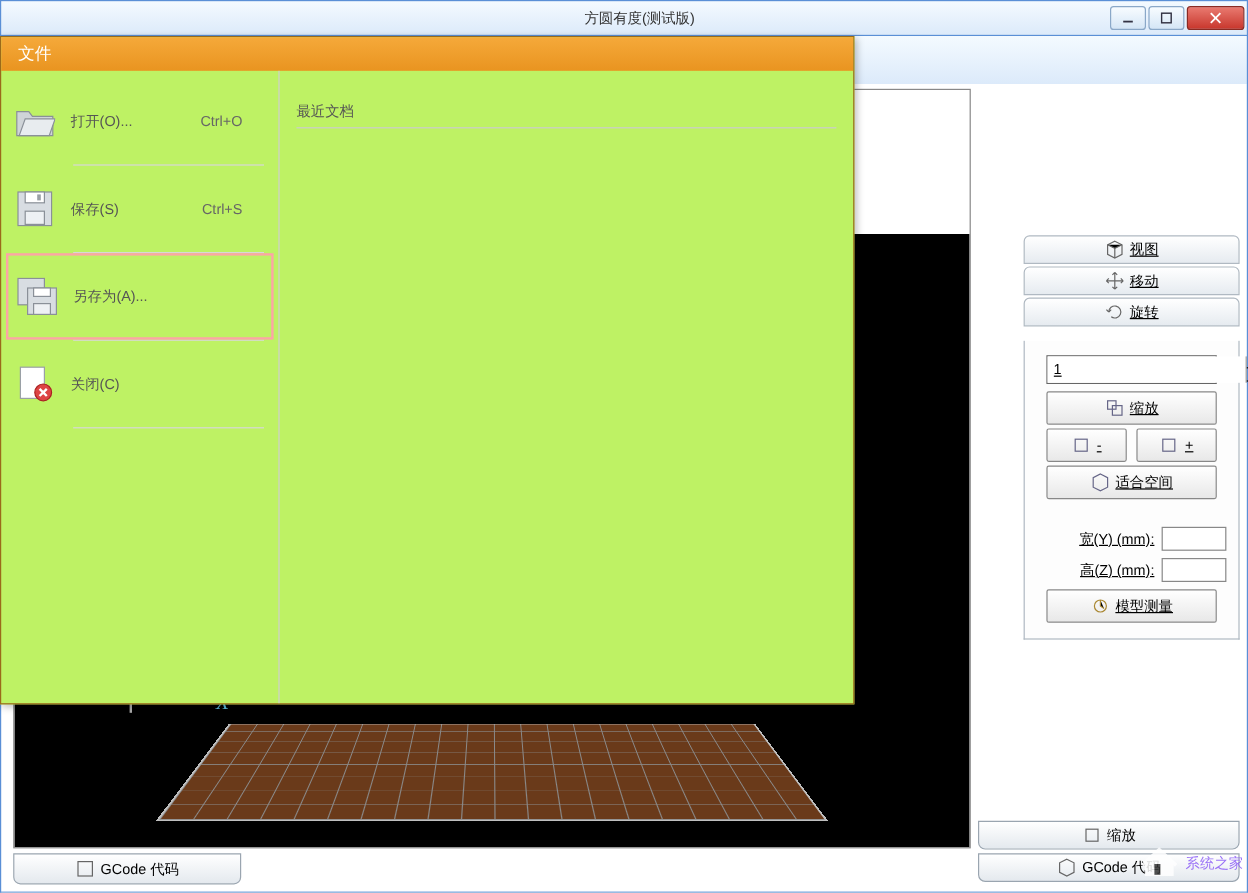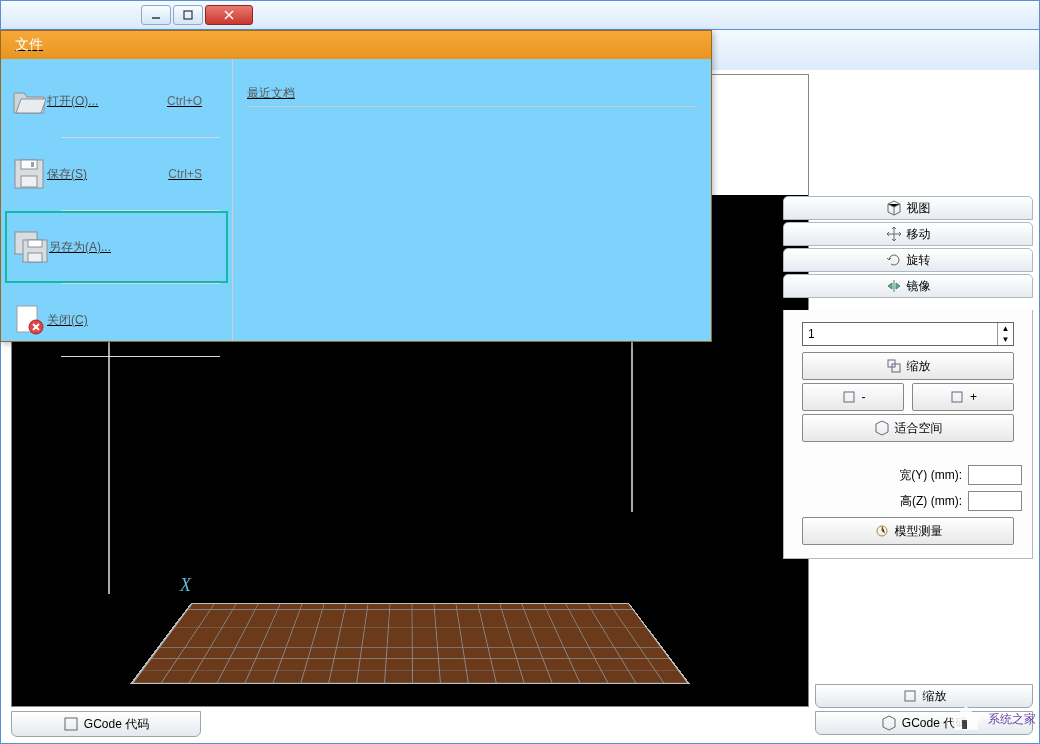--- a/index.html
+++ b/index.html
@@ -16,78 +16,79 @@
 
 .qat { height: 40px; background: linear-gradient(#f4faff, #dceafa); display:flex; align-items:center; padding-left: 8px; gap: 6px; border-left:1px solid #5a8fd6; border-right:1px solid #5a8fd6;}
 .qat-btn { width: 26px; height: 26px; display:flex; align-items:center; justify-content:center; border-radius: 3px;}
 
 
 .content { position: absolute; top: 70px; left: 0; right:0; bottom:0; background:#fff; border:1px solid #5a8fd6; border-top:none;}
 .workspace { position:absolute; left:10px; top:4px; right:230px; bottom:36px; border:1px solid #888; overflow:hidden; background:#fff;}
 .viewport { position:absolute; left:0; top:120px; right:0; bottom:0; background:#000; }
 
 
-.rightpanel { position:absolute; right:6px; top:4px; width:250px; bottom:36px; }
+.rightpanel { position:absolute; right:6px; top:4px; width:180px; bottom:36px;text-decoration:underline; }
 .accordion-tab { height:24px; border:1px solid #b0b9c2; background:linear-gradient(#fff,#e6ebf0); border-radius:5px 5px 0 0; margin-top:2px; display:flex; align-items:center; justify-content:center; gap:5px; cursor:pointer;}
 .accordion-body { border:1px solid #b0b9c2; border-top:none; padding:10px; background:#fdfdfd;}
 .field-row { display:flex; align-items:center; justify-content:flex-end; margin:6px 0; gap:6px;}
 .field-row input { width:54px; height:20px; border:1px solid #888; padding:0 3px;}
 .spinner { display:flex; align-items:center; border:1px solid #666; height:24px; margin:2px 8px 6px 8px;}
 .spinner input { flex:1; border:none; height:100%; padding:0 5px; outline:none;}
 .spinner .spinbtns { width:16px; display:flex; flex-direction:column; border-left:1px solid #999;}
 .spinner .spinbtns div { height:11px; display:flex; align-items:center; justify-content:center; font-size:8px; cursor:pointer;}
 .btn { height:28px; border:1px solid #888; background:linear-gradient(#fff,#e8e8e8); display:flex; align-items:center; justify-content:center; gap:5px; cursor:pointer; margin:3px 8px; border-radius:2px;}
 .btn-half { display:flex; gap:8px; margin:3px 8px;}
 .btn-half .btn { flex:1; margin:0;}
 
 
 .bottom-tabs { position:absolute; left:10px; bottom:6px; right:230px; height:26px; display:flex;}
 .btab { flex:0 0 190px; border:1px solid #9aa5b0; background:linear-gradient(#fff,#e4e9ee); border-radius:0 0 6px 6px; display:flex; align-items:center; justify-content:center; gap:5px; margin-right:4px; cursor:pointer;}
 .bottom-tabs-right { position:absolute; right:6px; bottom:6px; width:218px; height:56px;}
 .bottom-tabs-right .btab { width:100%; height:24px; margin-top:3px;}
 
 
-.filemenu { position:absolute; left:0; top:30px; width:712px; height:312px; background:#7dd3fc; border:1px solid #9a6a1a; z-index:100; box-shadow:2px 2px 6px rgba(0,0,0,0.25);text-decoration:underline;}
+.filemenu { position:absolute; left:0; top:30px; width:712px; height:557px; background:#bef264; border:1px solid #9a6a1a; z-index:100; box-shadow:2px 2px 6px rgba(0,0,0,0.25);}
 .filemenu-header { height:28px; background:linear-gradient(#f5a93a,#e99420); color:#fff; display:flex; align-items:center; padding-left:14px; font-size:14px;}
 .filemenu-body { display:flex; height:calc(100% - 28px);}
 .filemenu-left { width:232px; border-right:1px solid #d0d0d0; padding:6px 4px;}
 .filemenu-right { flex:1; padding:6px 14px;margin-top:16px;}
 .filemenu-right-header { color:#555; padding:4px 0; border-bottom:1px solid #ccc;}
-.fm-item { height:72px; display:flex; align-items:center; padding:0 6px; cursor:pointer; position:relative;text-align:right;}
-.fm-item.highlight { border:2px solid #14b8a6;}
+.fm-item { height:72px; display:flex; align-items:center; gap:12px; padding:0 6px; cursor:pointer; position:relative;text-align:right;}
+.fm-item.highlight { border:2px solid #fca5a5;}
 .fm-icon { width:36px; height:36px; display:flex; align-items:center; justify-content:center;}
 .fm-labels { flex:1; display:flex; justify-content:space-between; align-items:center;}
 .fm-label { color:#555;}
 .fm-shortcut { color:#666; margin-right:20px;}
 .fm-sep { height:1px; background:#d8d8d8; margin:0 8px 0 56px;}
 
 
 .grid-floor { position:absolute; left:50%; bottom:22px; width:560px; height:220px; transform:translateX(-50%) perspective(700px) rotateX(62deg); transform-origin:center bottom;}
 .grid-floor-inner { width:100%; height:100%; background:
   repeating-linear-gradient(0deg, #8a8a8a 0 1px, transparent 1px 28px),
   repeating-linear-gradient(90deg, #8a8a8a 0 1px, transparent 1px 28px),
   #6a3a1a;
   border:2px solid #bfbfbf;}
 .wire { position:absolute; background:#aaa;}
 .wire.v1 { left:12%; top:0; width:2px; height:78%;}
 .wire.v2 { right:22%; top:0; width:2px; height:62%;}
 .wire.top { left:12%; right:22%; top:0; height:2px;}
 .axis-x { position:absolute; left:168px; bottom:110px; color:#5bbad9; font-style:italic; font-size:18px; font-family:serif;}
 
 
-.watermark { position:absolute; right:4px; bottom:12px; color:#4c1d95; opacity:0.85; display:flex; align-items:center; gap:6px; font-size:14px;}
+.watermark { position:absolute; right:4px; bottom:12px; color:#8b5cf6; opacity:0.85; display:flex; align-items:center; gap:6px; font-size:14px;}
 .watermark .house { width:32px; height:26px; }
 
 .ico { width:16px; height:16px; }
 </style>
 </head>
 <body>
 
 <div class="titlebar">
   <div style="width:140px"></div>
+  <div class="title">方圆有度(测试版)</div>
   <div class="winbtns">
     <div class="winbtn">
         <svg viewBox="0 0 10 10">
           <line x1="1" y1="8" x2="9" y2="8" stroke="#334" stroke-width="1.5"></line>
         </svg>
       </div>
     <div class="winbtn">
         <svg viewBox="0 0 10 10">
           <rect x="1" y="1" width="8" height="8" fill="none" stroke="#334" stroke-width="1.2"></rect>
         </svg>
@@ -164,26 +165,20 @@
         </svg>
       <span>移动</span>
     </div>
     <div class="accordion-tab">
       <svg class="ico" viewBox="0 0 16 16">
           <path d="M3 8a5 5 0 1 1 2 4" fill="none" stroke="#666"></path>
           <path d="M3 8l-2-2M3 8l2-2" stroke="#666"></path>
         </svg>
       <span>旋转</span>
     </div>
-    <div class="accordion-tab">
-      <svg class="ico" viewBox="0 0 16 16">
-          <path d="M8 2v12M2 8l4-3v6zM14 8l-4-3v6z" fill="#6a9" stroke="#486"></path>
-        </svg>
-      <span>镜像</span>
-    </div>
 
     <div class="accordion-body" style="margin-top:12px;">
       <div class="spinner">
         <input value="1" style="">
         <div class="spinbtns">
           <div>▲</div>
           <div>▼</div>
         </div>
       </div>
       <div class="btn">

